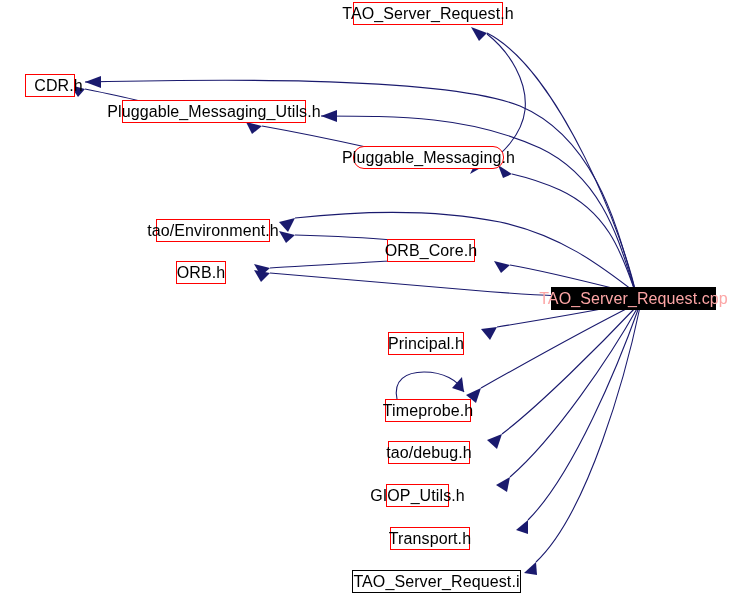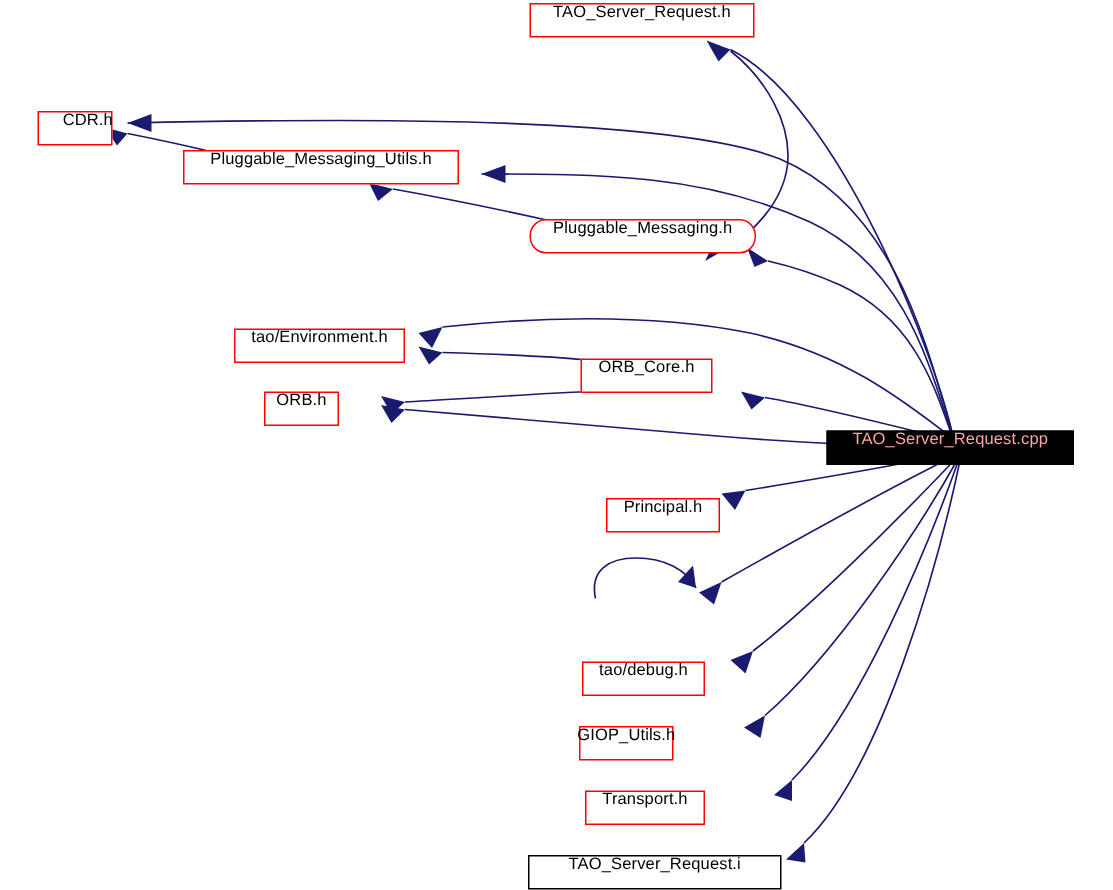--- a/index.html
+++ b/index.html
@@ -34,24 +34,24 @@
   .edge-arrow {
     fill: #1a1a6e;
     stroke: none;
   }
   .node-box {
     position: absolute;
     box-sizing: border-box;
     background: #ffffff;
     border: 1px solid #ff0000;
     color: #000000;
-    font-size: 11px;
+    font-size: 16px;
     line-height: 1;
     display: flex;
-    align-items: flex-start;
+    align-items: center;
     justify-content: center;
     white-space: nowrap;
     letter-spacing: 0.1px;
   }
   .node-box.current {
     background: #000000;
     border: 1px solid #000000;
     color: #fca5a5;
   }
   .node-box.plain {
@@ -189,24 +189,27 @@
   </div>
 
   <div class="node-box" style="left:176px; top:261px; width:50px; height:23px;">
     <span>ORB.h</span>
   </div>
 
   <div class="node-box current" style="left:551px; top:287px; width:165px; height:23px;">
     <span>TAO_Server_Request.cpp</span>
   </div>
 
-  <div class="node-box" style="left:404px; top:332px; width:76px; height:23px;">
+  <div class="node-box" style="left:388px; top:332px; width:76px; height:23px;">
     <span>Principal.h</span>
   </div>
 
+  <div class="node-box" style="left:385px; top:399px; width:86px; height:23px;">
+    <span>Timeprobe.h</span>
+  </div>
 
   <div class="node-box" style="left:388px; top:441px; width:82px; height:23px;">
     <span>tao/debug.h</span>
   </div>
 
   <div class="node-box" style="left:386px; top:484px; width:63px; height:23px;">
     <span>GIOP_Utils.h</span>
   </div>
 
   <div class="node-box" style="left:390px; top:527px; width:80px; height:23px;">

